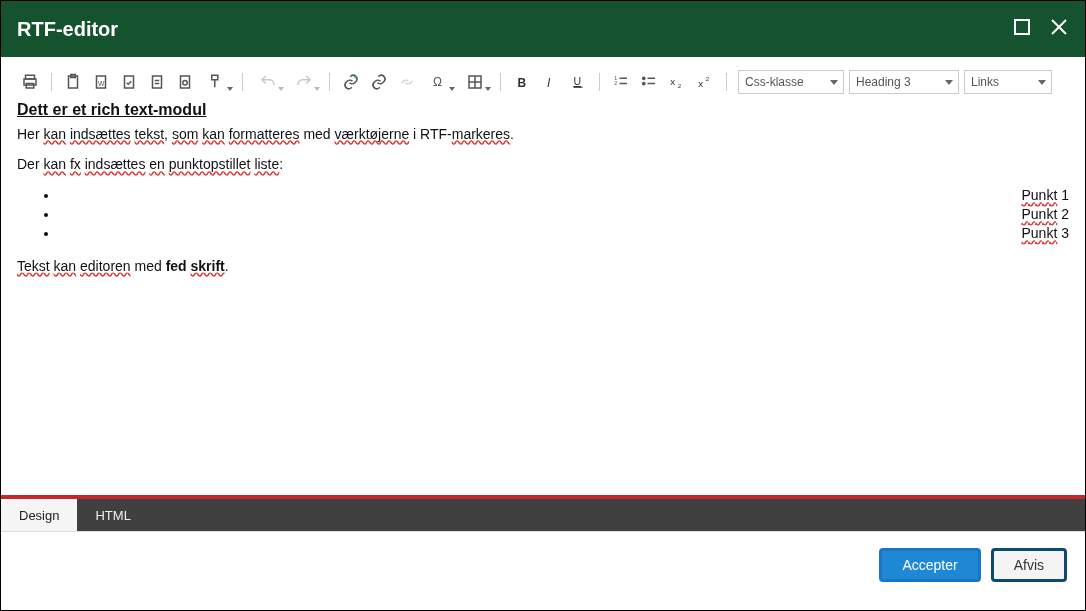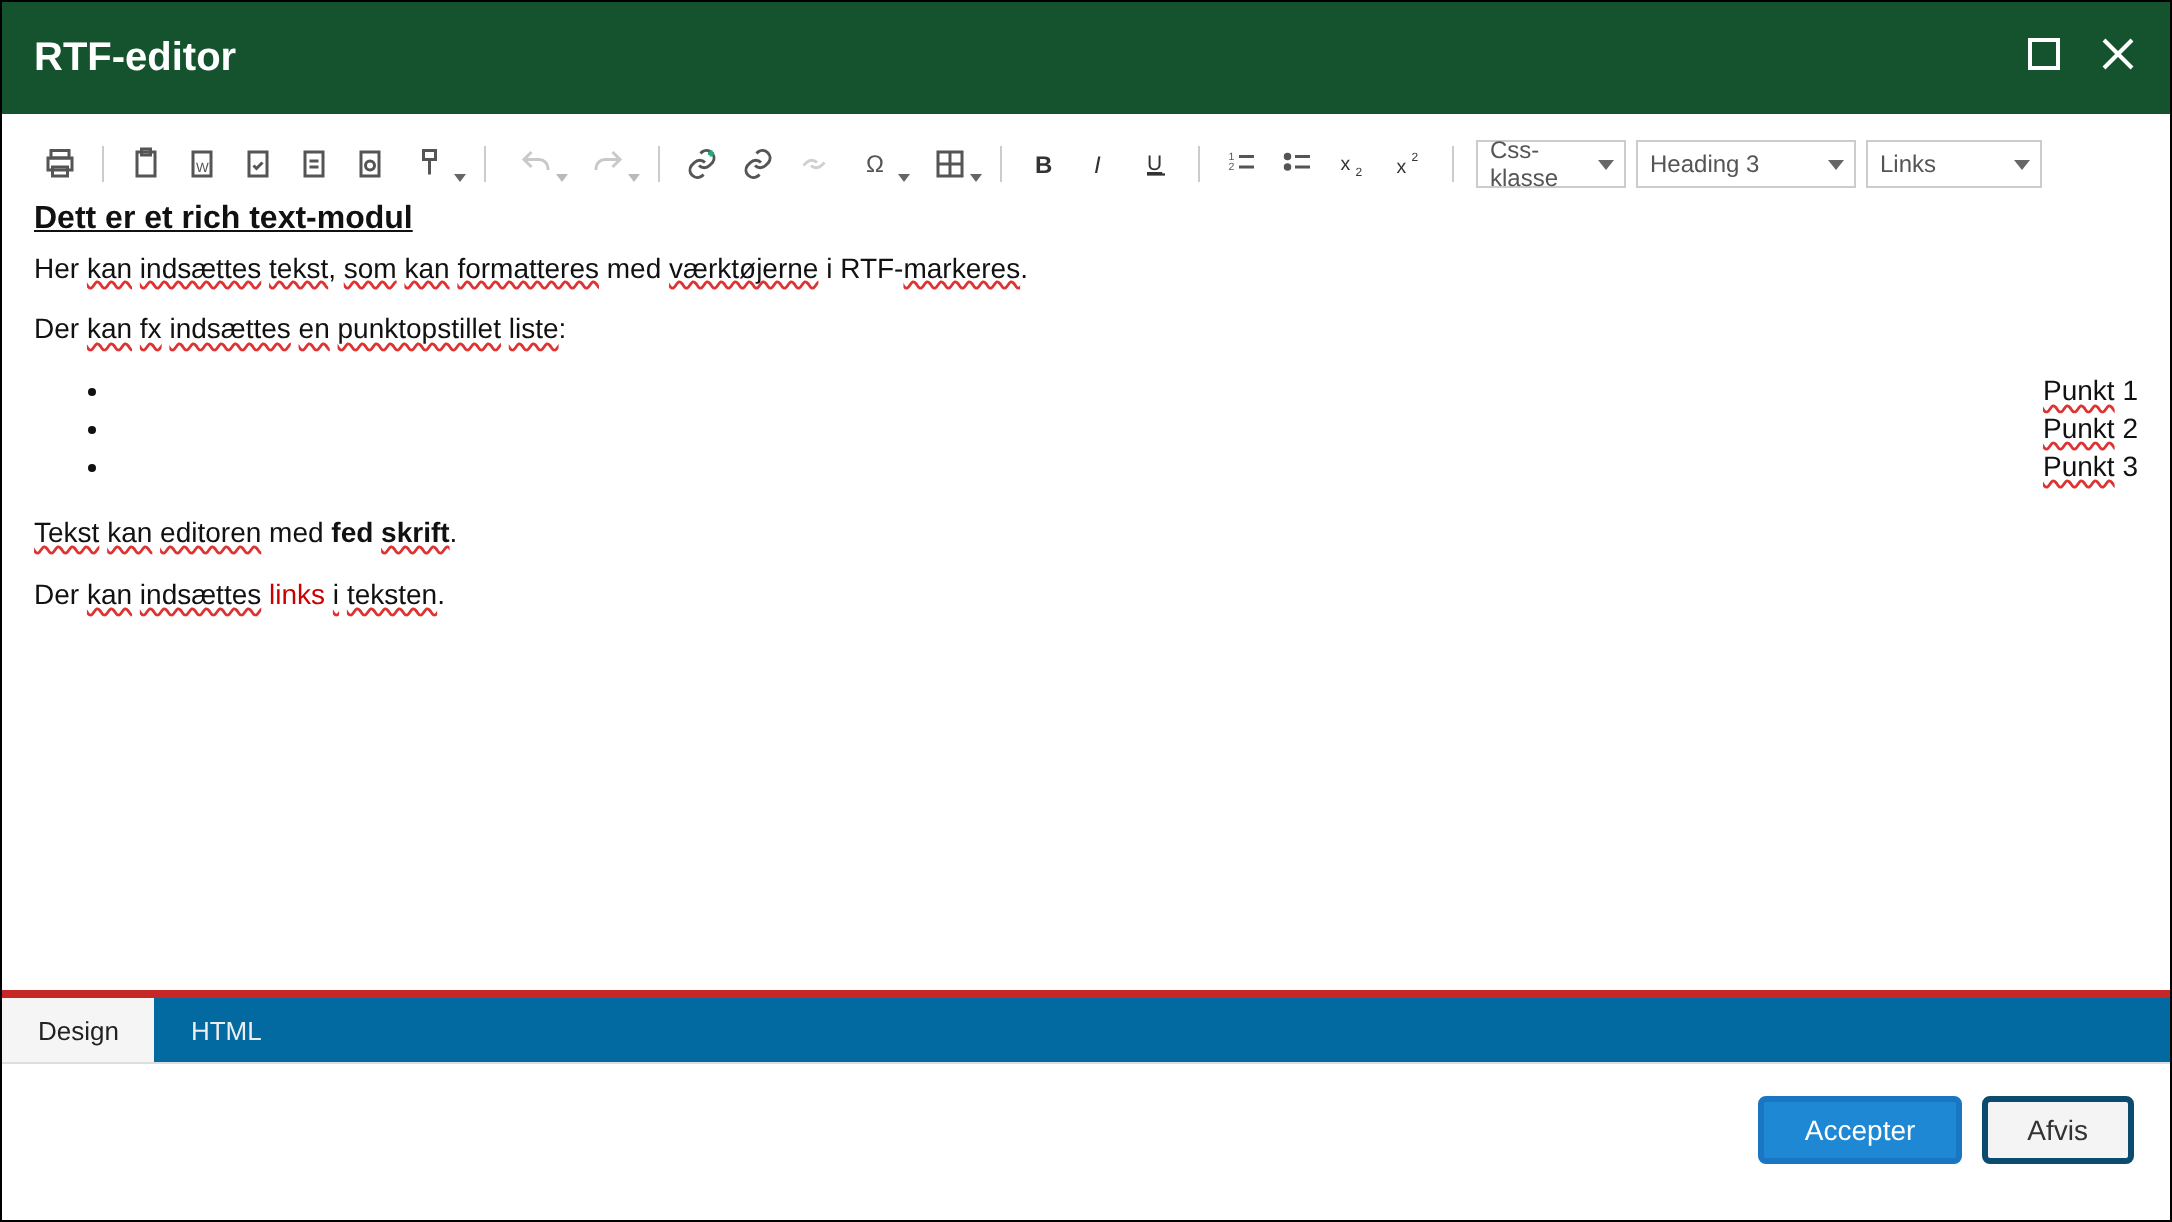--- a/index.html
+++ b/index.html
@@ -67,21 +67,21 @@
     margin-left: 3px;
     cursor: pointer;
   }
   .tb-select .sel-caret {
     position: absolute; right: 5px; top: 9px;
     width: 0; height: 0;
     border-left: 4px solid transparent;
     border-right: 4px solid transparent;
     border-top: 5px solid #666;
   }
-  .sel1 { width: 75px; }
+  .sel1 { width: 106px; }
   .sel2 { width: 110px; }
   .sel3 { width: 88px; }
   .tb-disabled { opacity: 0.45; }
   .content {
     border-top: none;
     min-height: 380px;
     padding: 0 2px;
     font-size: 14px;
     color: #111;
     line-height: 1.35;
@@ -99,21 +99,21 @@
     text-decoration: underline wavy #d33;
     text-decoration-skip-ink: none;
   }
   .linktxt { color: #c00; }
   .redbar {
     height: 4px;
     background: #c62828;
     margin-top: 2px;
   }
   .tabstrip {
-    background: #0369a1;
+    background: #404040;
     display: flex;
     height: 32px;
   }
   .tab {
     padding: 0 18px;
     display: flex; align-items: center;
     font-size: 13px;
     cursor: pointer;
   }
   .tab.active { background: #f5f5f5; color: #222; }
@@ -357,28 +357,20 @@
       <li><span class="spellerr">Punkt</span> <span>2</span></li>
       <li><span class="spellerr">Punkt</span> <span>3</span></li>
     </ul>
     <p>
       <span class="spellerr">Tekst</span>
       <span class="spellerr">kan</span>
       <span class="spellerr">editoren</span>
       <span>med</span>
       <b><span>fed</span> <span class="spellerr">skrift</span></b><span>.</span>
     </p>
-    <p>
-      <span>Der</span>
-      <span class="spellerr">kan</span>
-      <span class="spellerr">indsættes</span>
-      <span class="linktxt">links</span>
-      <span class="spellerr">i</span>
-      <span class="spellerr">teksten</span><span>.</span>
-    </p>
   </div>
 </div>
 
 <div class="redbar"></div>
 <div class="tabstrip">
   <div class="tab active">Design</div>
   <div class="tab inactive">HTML</div>
 </div>
 
 <div class="btnbar">

